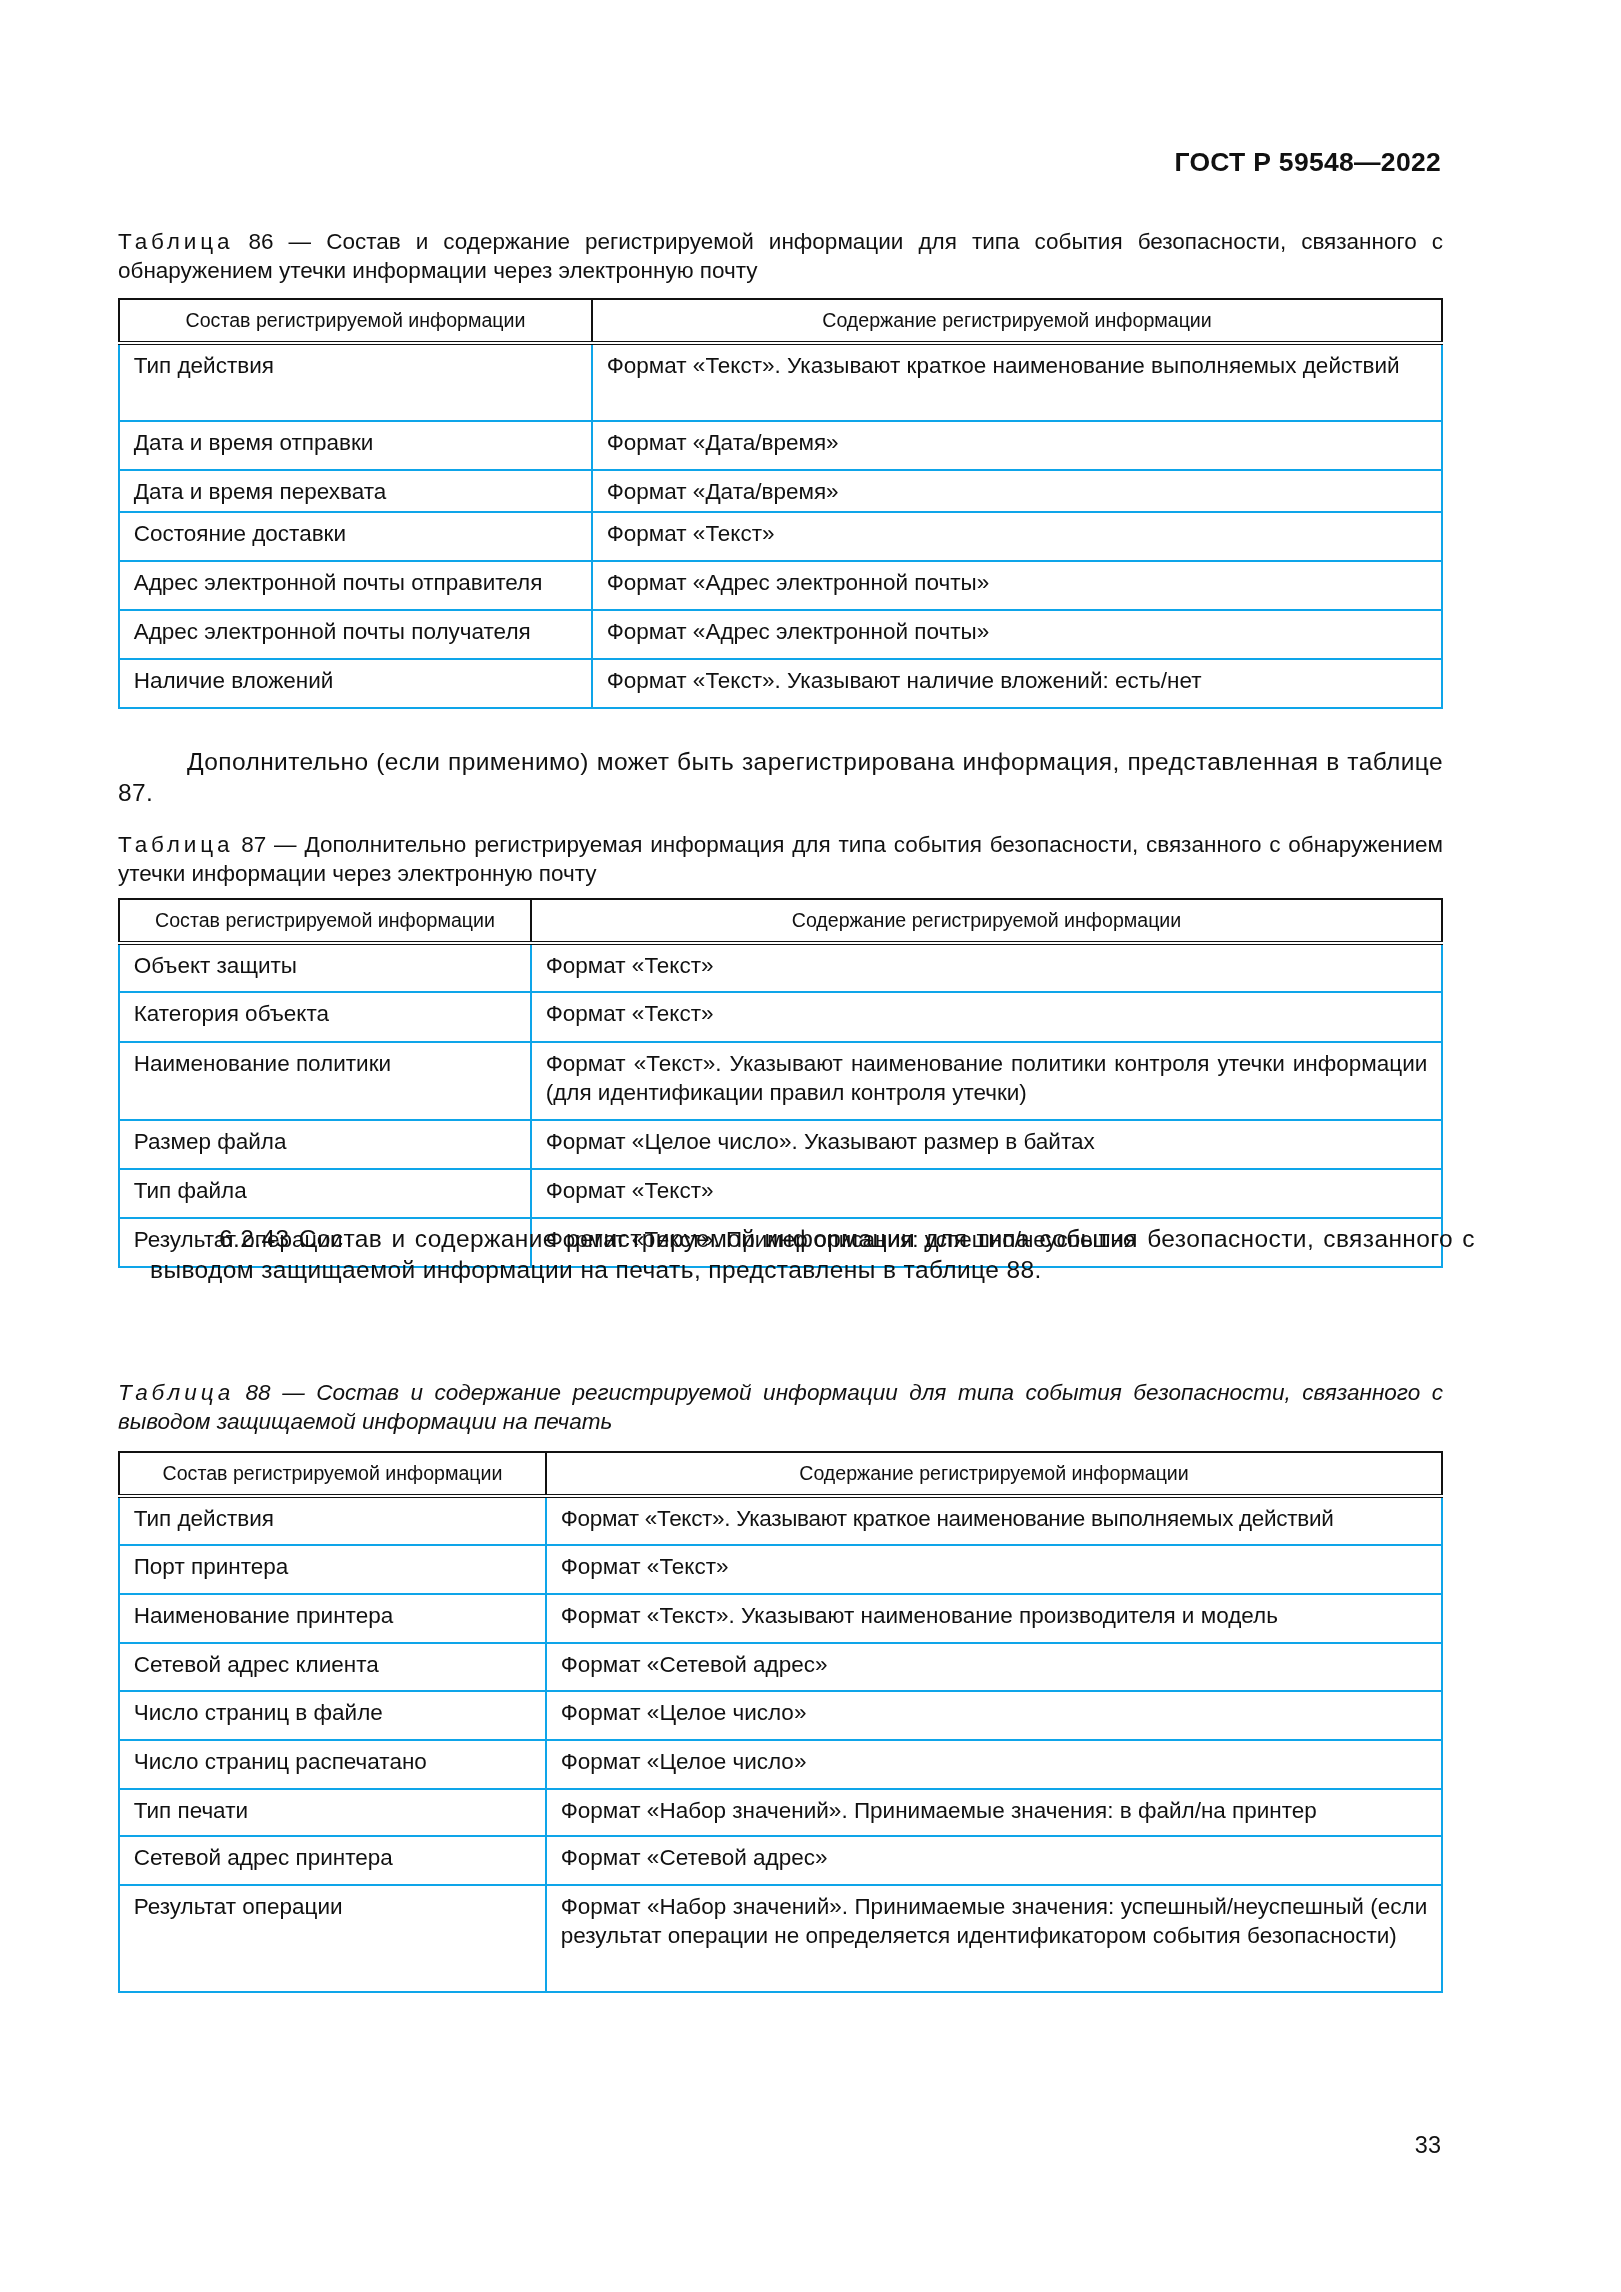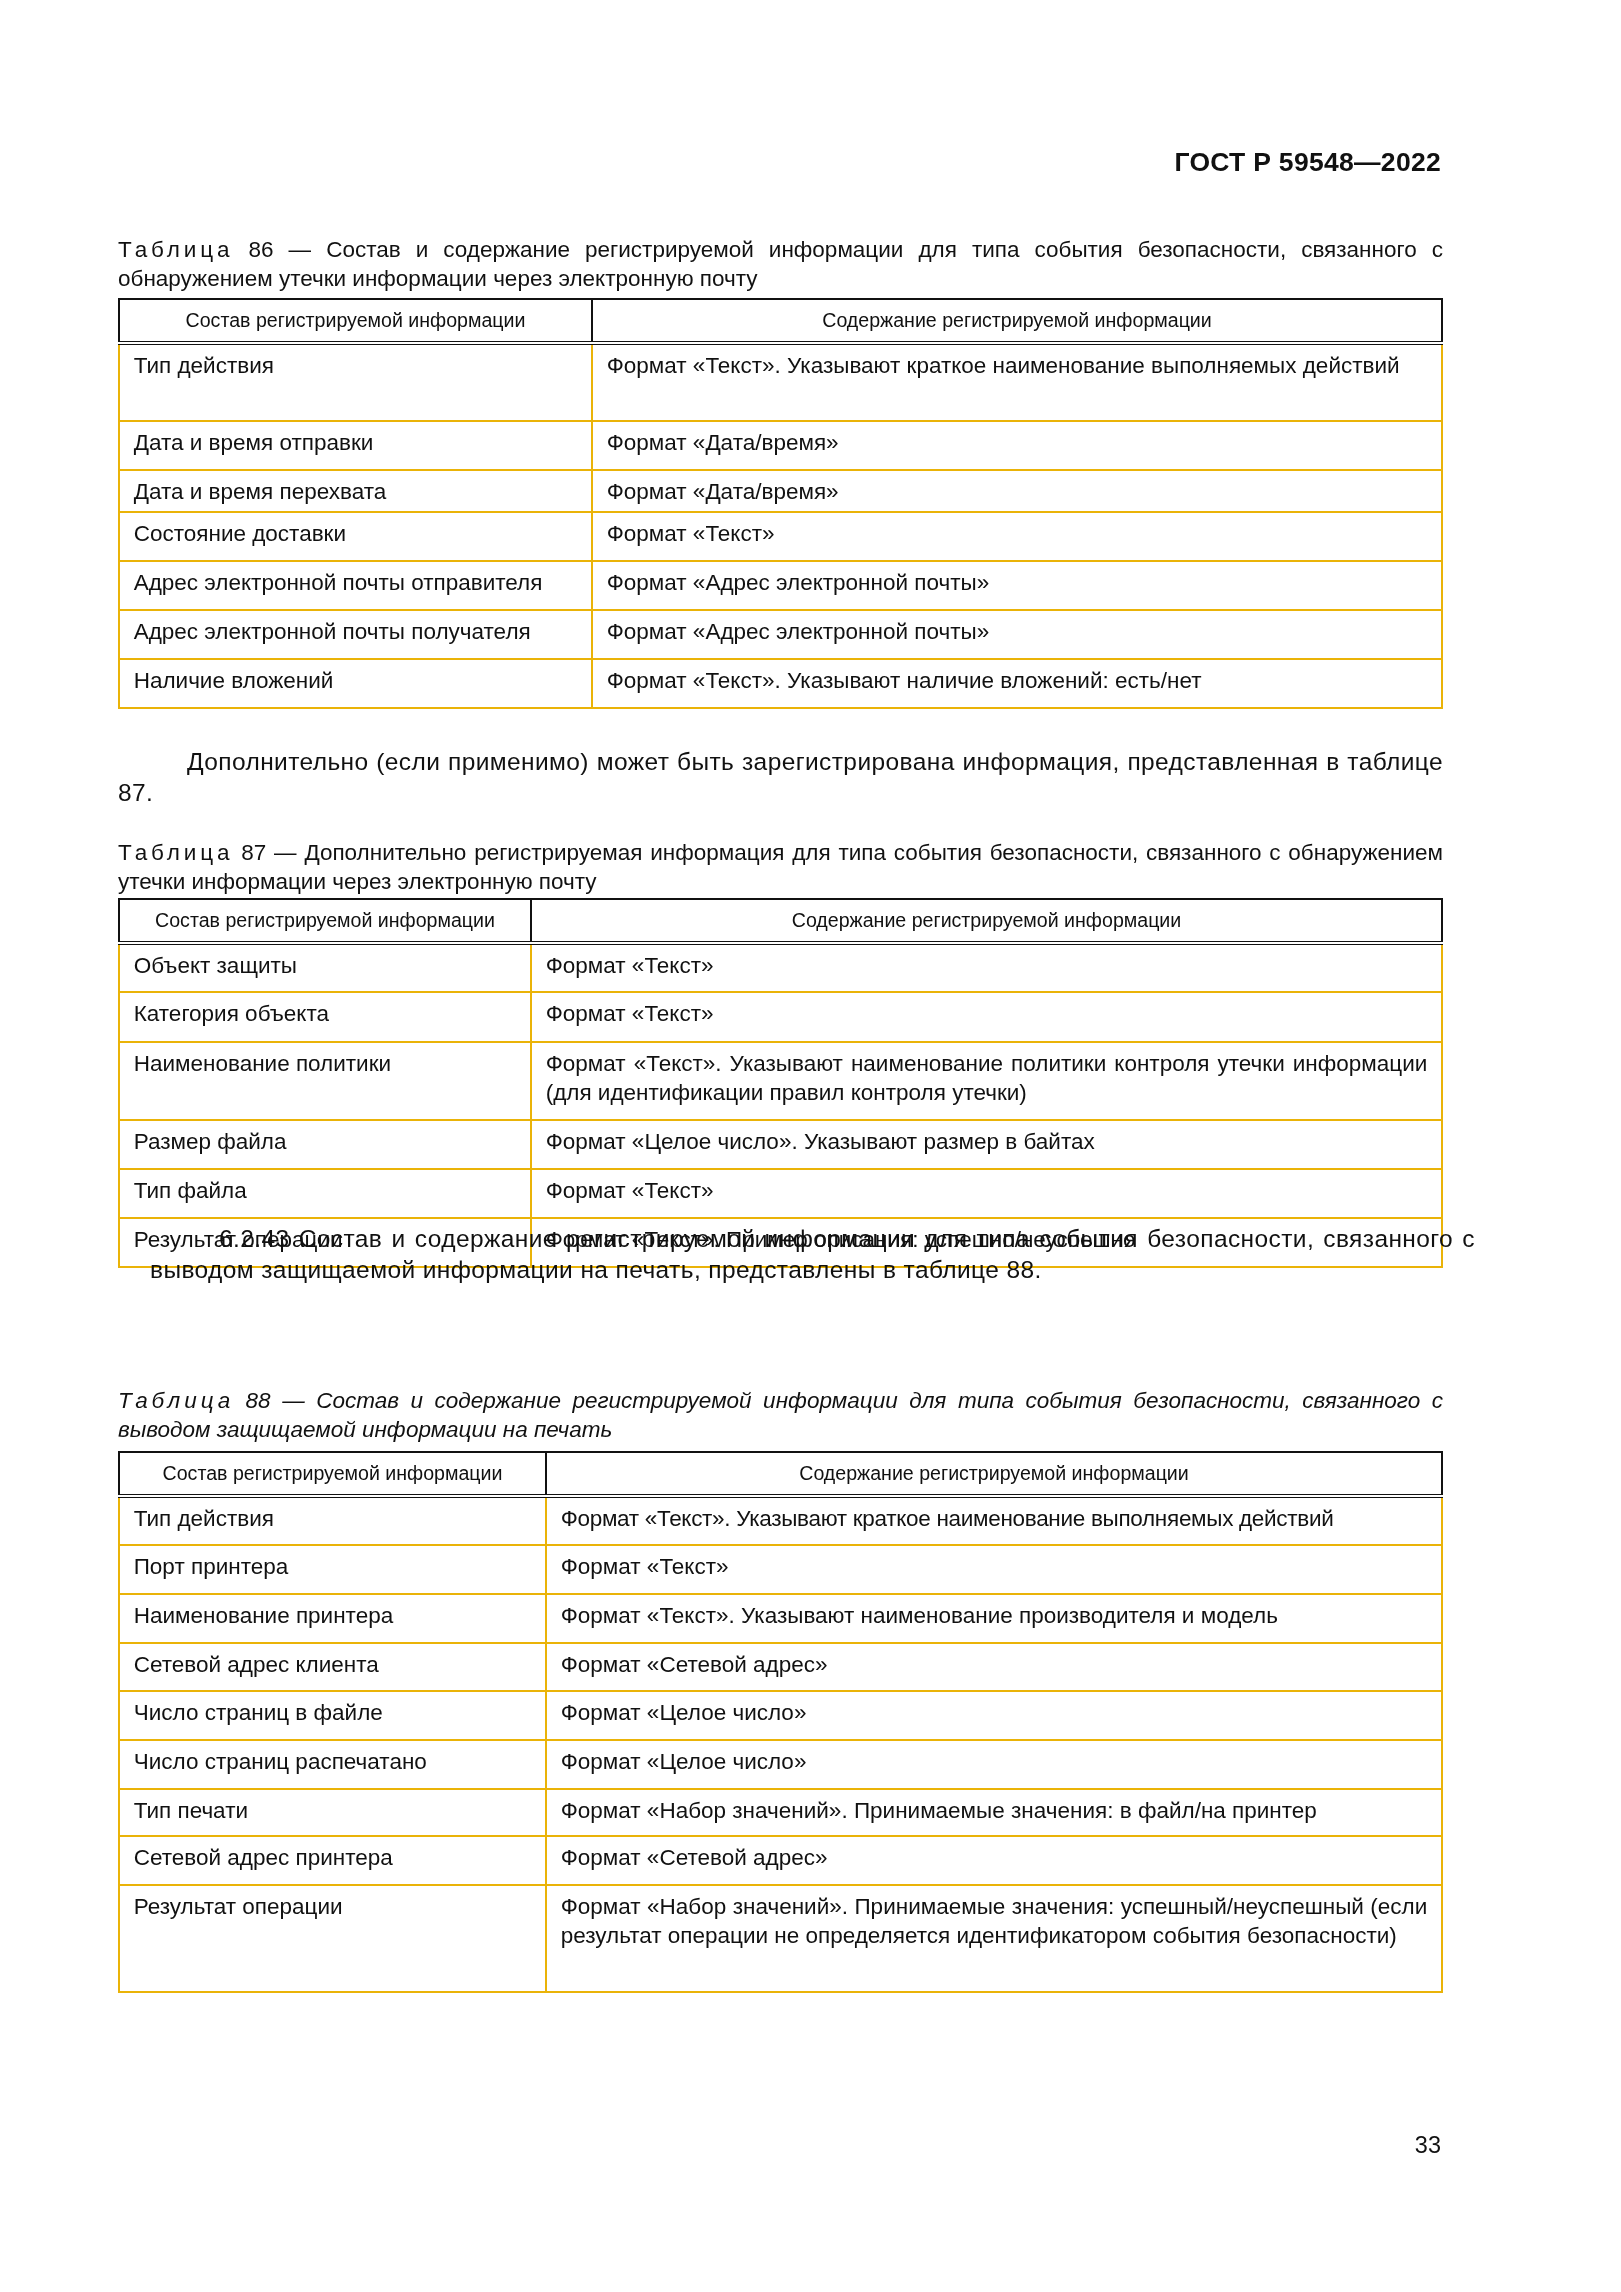--- a/index.html
+++ b/index.html
@@ -1,28 +1,28 @@
 <!DOCTYPE html>
 <html><head>
 <meta charset="utf-8">
 <style>
   html, body { margin: 0; padding: 0; background: #ffffff; }
   body { width: 1621px; height: 2293px; position: relative; overflow: hidden;
          font-family: "Liberation Sans", sans-serif; color: #111; }
   .abs { position: absolute; }
   .doc-header { right: 180px; top: 147px; font-weight: bold; font-size: 26.5px; letter-spacing: 0.3px; }
-  .caption { left: 118px; width: 1325px; font-size: 22.5px; line-height: 29px; text-align: justify; margin-top: 8px; }
+  .caption { left: 118px; width: 1325px; font-size: 22.5px; line-height: 29px; text-align: justify; }
   .caption .spaced { letter-spacing: 3.9px; }
   .para { left: 118px; width: 1325px; font-size: 24.5px; line-height: 31px; text-align: justify; letter-spacing: 0.4px; }
   .para .indent { display: inline-block; width: 69px; }
   table.gt { position: absolute; left: 118px; width: 1325px; border-collapse: collapse; table-layout: fixed;
              border: 2.5px solid #111; font-size: 22.5px; padding-left: 48px; }
   table.gt th { font-weight: normal; font-size: 19.6px; text-align: center; height: 41px; padding: 0 9.8px;
                 border: 2px solid #111; border-bottom: 4.9px double #111; vertical-align: middle; }
-  table.gt td { border: 2px solid #eab308; padding: 5.9px 13.7px 4.9px 13.7px; vertical-align: top; line-height: 29px; text-align: justify; }
+  table.gt td { border: 2px solid #0ea5e9; padding: 5.9px 13.7px 4.9px 13.7px; vertical-align: top; line-height: 29px; text-align: justify; }
   table.gt td:first-child { text-align: left; }
   .page-num { right: 180px; top: 2132px; font-size: 23.5px; }
 </style>
 </head>
 <body>
 
 <div class="abs doc-header">ГОСТ Р 59548—2022</div>
 
 <div class="abs caption" style="top:227px;"><span class="spaced">Таблица</span><span> 86 — Состав и содержание регистрируемой информации для типа события безопасности, связанного с обнаружением утечки информации через электронную почту</span></div>
 <table class="gt" id="t86" style="top:298px;">

